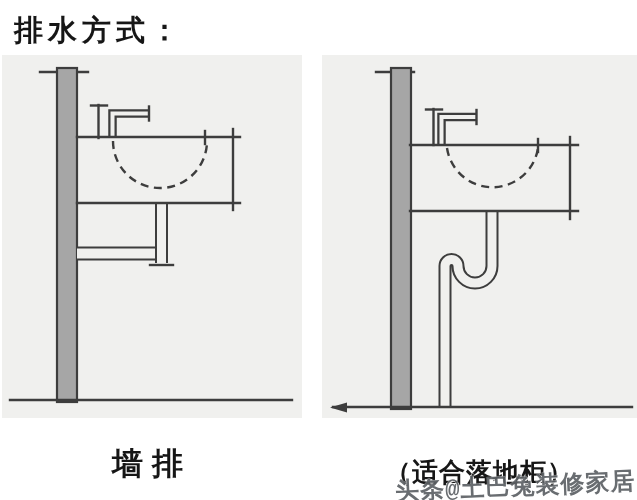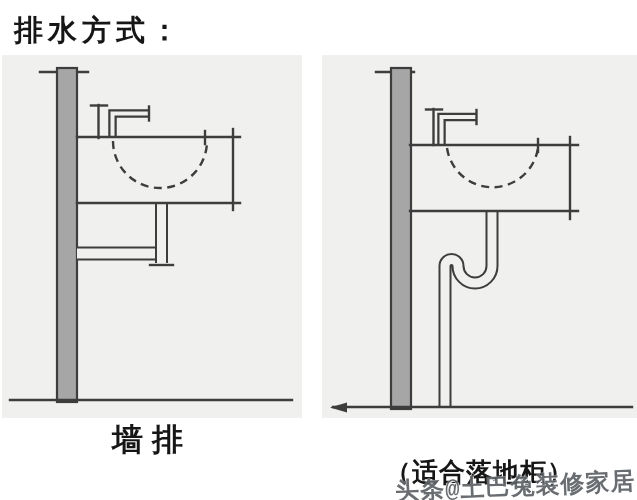--- a/index.html
+++ b/index.html
@@ -109,19 +109,19 @@
         <line class="ln" x1="570" y1="127" x2="570" y2="209"></line>
         <line class="ln" x1="410" y1="201" x2="578" y2="201"></line>
         <path class="dash" d="M447 138 A46 46 0 0 0 538 138"></path>
       </g>
 
       <line class="ln" x1="333" y1="397" x2="632" y2="397"></line>
       <polygon class="arrow" points="330,397.5 347,392.5 347,402.5"></polygon>
     </g>
   </svg>
 
-  <div class="caption caption-main" style="left:2px; top:409px; width:300px;">墙排</div>
+  <div class="caption caption-main" style="left:2px; top:433px; width:300px;">墙排</div>
 
 
   <div class="caption caption-sub" style="left:322px; top:445px; width:315px;">（适合落地柜）</div>
 
   <div class="watermark">头条@土巴兔装修家居</div>
 </div>
 
 </body></html>

